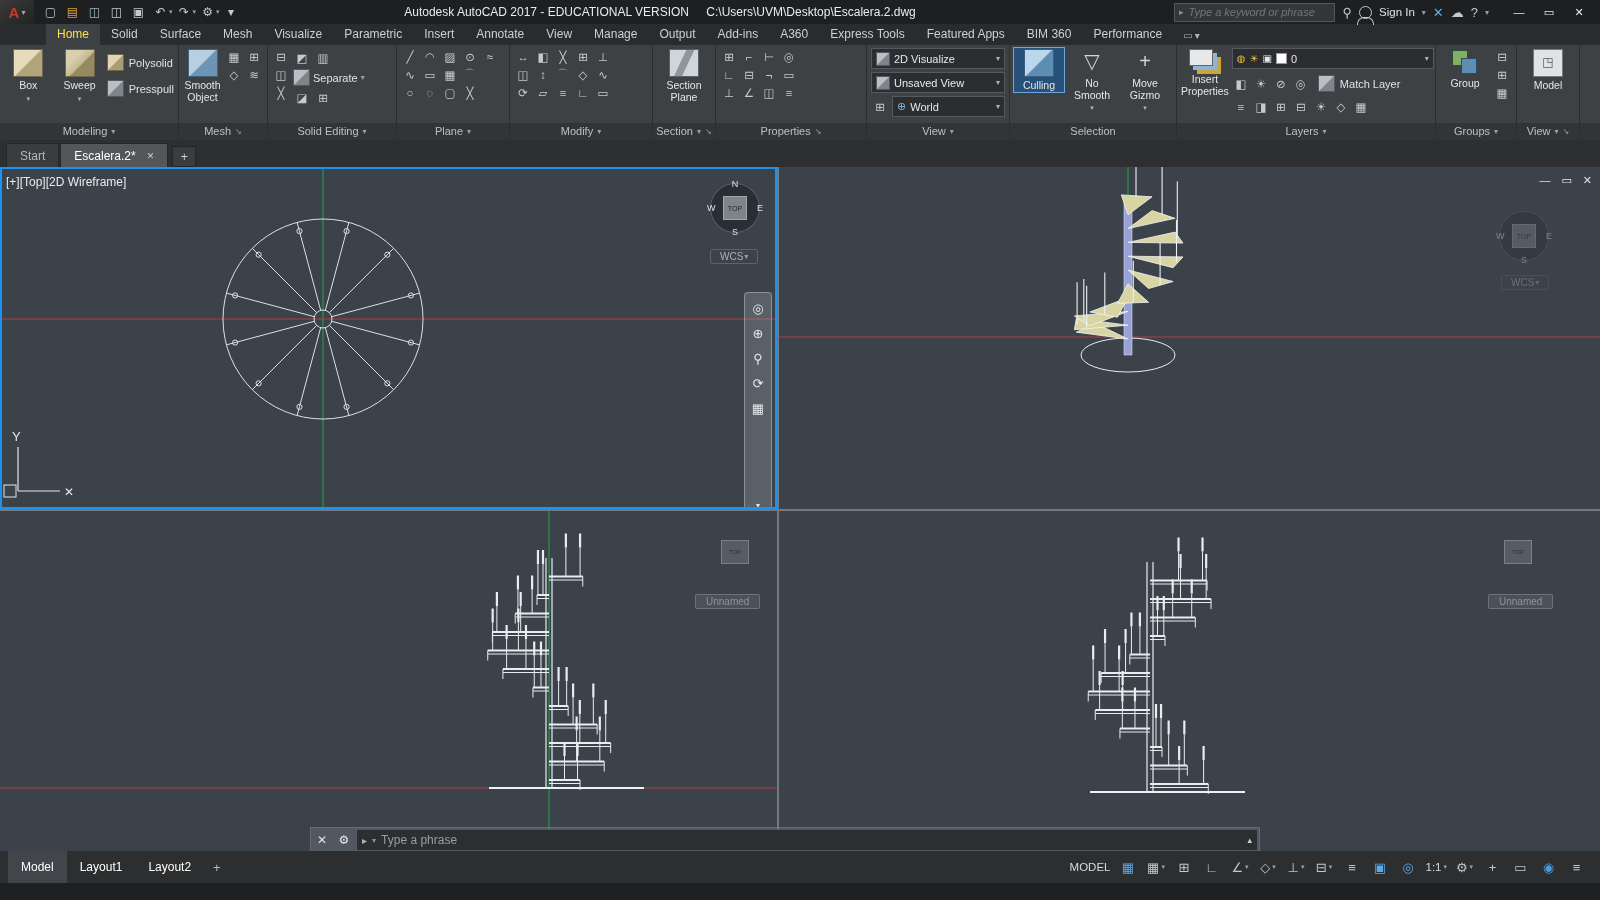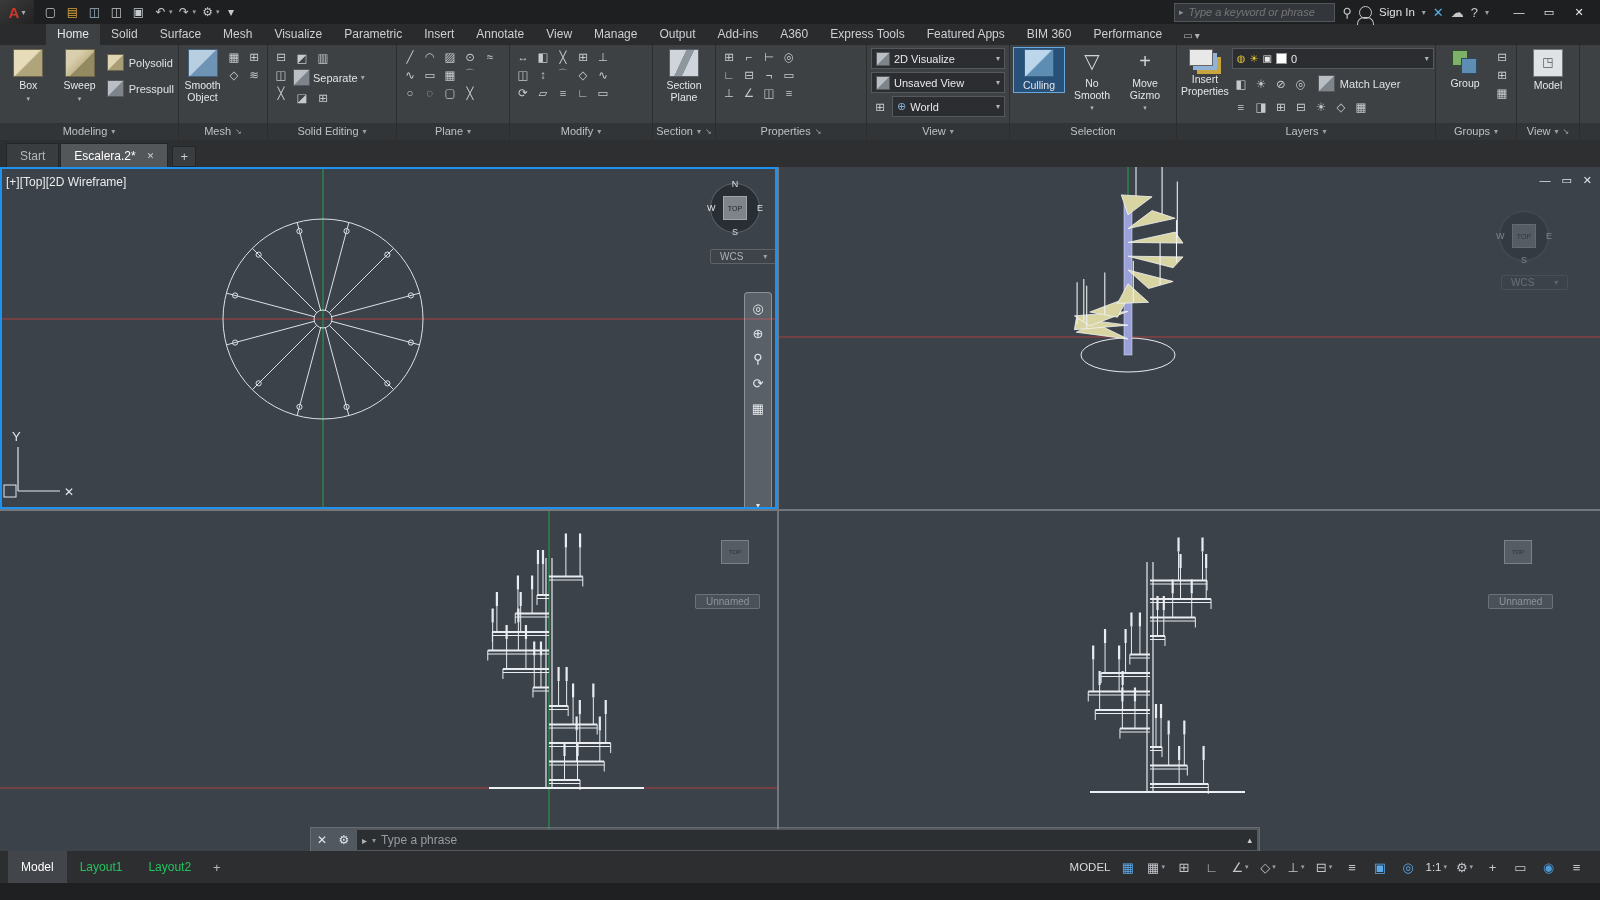--- a/index.html
+++ b/index.html
@@ -33,21 +33,21 @@
                 border-radius:7px 7px 0 0;border:1.5px solid #c3c8cc;border-bottom:none;}
   .signin{font-size:11.5px;color:#dfe2e5;}
   .carr{font-size:8px;color:#9aa0a4;}
   .winbtns{display:flex;margin-left:8px;}
   .winbtn{width:30px;height:22px;display:flex;align-items:center;justify-content:center;
           color:#e8eaec;font-size:11px;}
   
   .ribbontabs{position:absolute;left:0;top:24px;right:0;height:21px;background:#292b2d;
               display:flex;align-items:flex-end;padding-left:46px;z-index:49;}
   .rtab{padding:3px 11px 4px;font-size:12px;color:#cdd0d3;white-space:nowrap;}
-  .rtab.active{background:#3d4144;color:#e5e5e5;}
+  .rtab.active{background:#3d4144;color:#fde047;}
   .rtab-extra{display:flex;align-items:center;gap:2px;margin-left:10px;color:#aeb3b7;
               font-size:10px;padding-bottom:4px;}
   
   .ribbon{position:absolute;left:0;top:45px;right:0;height:95px;background:#3d4144;
           display:flex;z-index:48;}
   .rpanel{display:flex;flex-direction:column;border-right:1px solid #2c2e30;flex:0 0 auto;}
   .rpanel-content{flex:1;display:flex;align-items:flex-start;padding:3px 4px 1px;gap:3px;}
   .rpanel-label{height:17px;background:#323538;color:#bcc0c4;font-size:11px;line-height:17px;
                 text-align:center;display:flex;align-items:center;justify-content:center;gap:4px;}
   .rpanel-label .pl-arr{font-size:8px;color:#9aa0a4;}
@@ -111,21 +111,21 @@
            border:1px solid rgba(120,128,134,0.6);}
   .vc-l{position:absolute;font-size:9px;color:#dde1e5;}
   .vc-n{left:50%;top:0;transform:translateX(-50%);}
   .vc-s{left:50%;bottom:0;transform:translateX(-50%);}
   .vc-w{left:1px;top:50%;transform:translateY(-50%);}
   .vc-e{right:1px;top:50%;transform:translateY(-50%);}
   .vc-top{position:absolute;inset:17px;background:#7d8democ;background:#7e848a;color:#22262a;
           font-size:7px;display:flex;align-items:center;justify-content:center;
           border:1px solid #a0a6ab;}
   .viewcube.faint{opacity:0.4;}
-  .wcs-pill{position:absolute;display:flex;align-items:center;gap:20px;padding:1px 9px;
+  .wcs-pill{position:absolute;display:flex;align-items:center;gap:1px;padding:1px 9px;
             background:rgba(62,67,72,0.85);border:1px solid #5d6368;border-radius:2px;
             color:#aab1b8;font-size:10px;z-index:6;}
   .wcs-pill.faint{opacity:0.4;}
   .minicube{position:absolute;width:26px;height:22px;background:rgba(118,124,130,0.45);
             border:1px solid rgba(160,166,172,0.5);color:#2e3236;font-size:6px;
             display:flex;align-items:center;justify-content:center;z-index:6;}
   .view-pill{position:absolute;padding:1px 10px;background:rgba(110,116,122,0.3);
              border:1px solid rgba(150,156,162,0.45);border-radius:2px;color:#8e959c;
              font-size:10px;z-index:6;}
   
@@ -145,21 +145,21 @@
   .cmd-input{flex:1;height:20px;margin:0 1px;background:#2c2f32;border:1px solid #55595d;
              display:flex;align-items:center;gap:5px;padding:0 5px;}
   .cmd-input .pr{color:#aeb3b7;font-size:10px;}
   .cmd-input .pd{color:#8d9398;font-size:8px;}
   .cmd-text{color:#969da4;font-size:12px;}
   .cmd-exp{margin-left:auto;color:#c9cdd1;font-size:9px;}
   
   .statusbar{position:absolute;left:0;top:851px;right:0;height:32px;background:#2c2e30;
              display:flex;align-items:center;z-index:50;}
   .laytabs{display:flex;align-items:stretch;height:100%;margin-left:8px;}
-  .ltab{display:flex;align-items:center;padding:0 13px;font-size:12px;color:#22c55e;}
+  .ltab{display:flex;align-items:center;padding:0 13px;font-size:12px;color:#ffffff;}
   .ltab.active{background:#42464a;color:#fff;}
   .ltab-add{display:flex;align-items:center;padding:0 9px;color:#b4b8bc;font-size:13px;}
   .statusitems{margin-left:auto;display:flex;align-items:center;gap:1px;padding-right:10px;}
   .sitem{min-width:21px;height:22px;display:flex;align-items:center;justify-content:center;
          gap:2px;padding:0 3px;font-size:13px;color:#c3c7cb;}
   .sitem .slbl{font-size:11.5px;color:#d8dbde;}
   .sitem .sarr{font-size:7px;color:#9aa0a4;}
   .bottomstrip{position:absolute;left:0;top:883px;right:0;height:17px;background:#1e2022;}
 </style>
 </head>
@@ -179,20 +179,24 @@
         <span class="ic">◫</span>
         <span class="ic">▣</span>
         <span class="ic">↶</span>
         <span class="arr">▾</span>
         <span class="ic">↷</span>
         <span class="arr">▾</span>
         <span class="ic">⚙</span>
         <span class="arr">▾</span>
         <span class="ic">▾</span>
       </div>
+    <div class="tb-title">
+      <span>Autodesk AutoCAD 2017 - EDUCATIONAL VERSION</span>
+      <span class="path">C:\Users\UVM\Desktop\Escalera.2.dwg</span>
+    </div>
     <div class="tb-right">
       <div class="searchwrap">
         <span class="pr">▸</span>
         <input type="text" placeholder="Type a keyword or phrase" style="">
       </div>
       <span class="tbic">⚲</span>
       <span class="avatar"></span>
       <span class="signin">Sign In</span>
       <span class="carr">▾</span>
       <span class="tbic" style="color:#57b0e3">✕</span>

